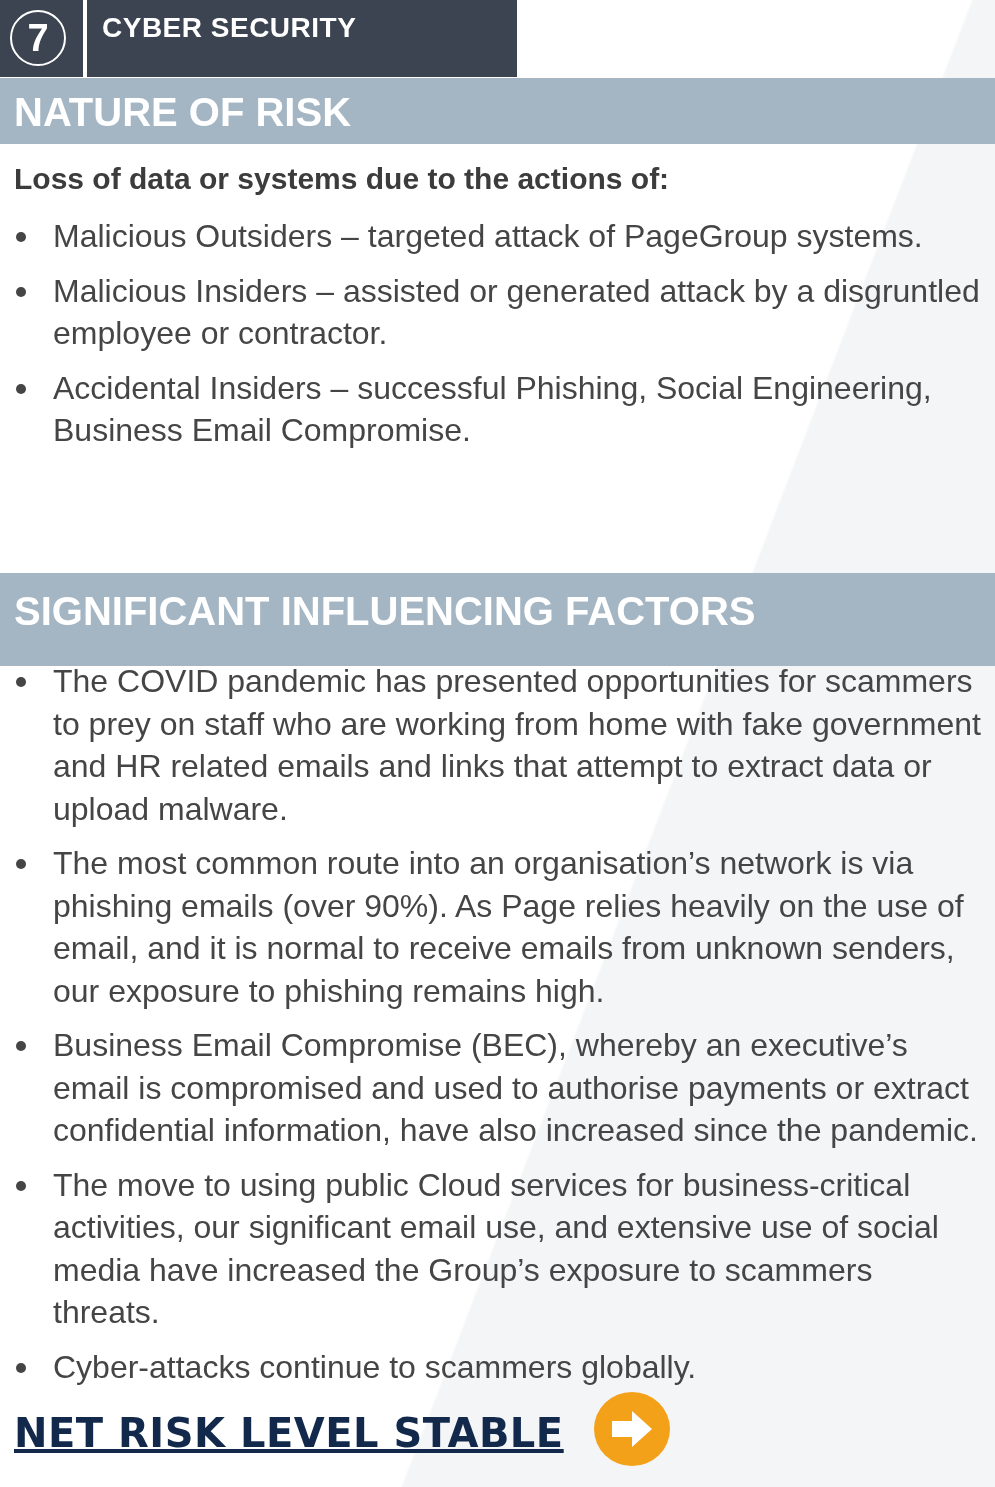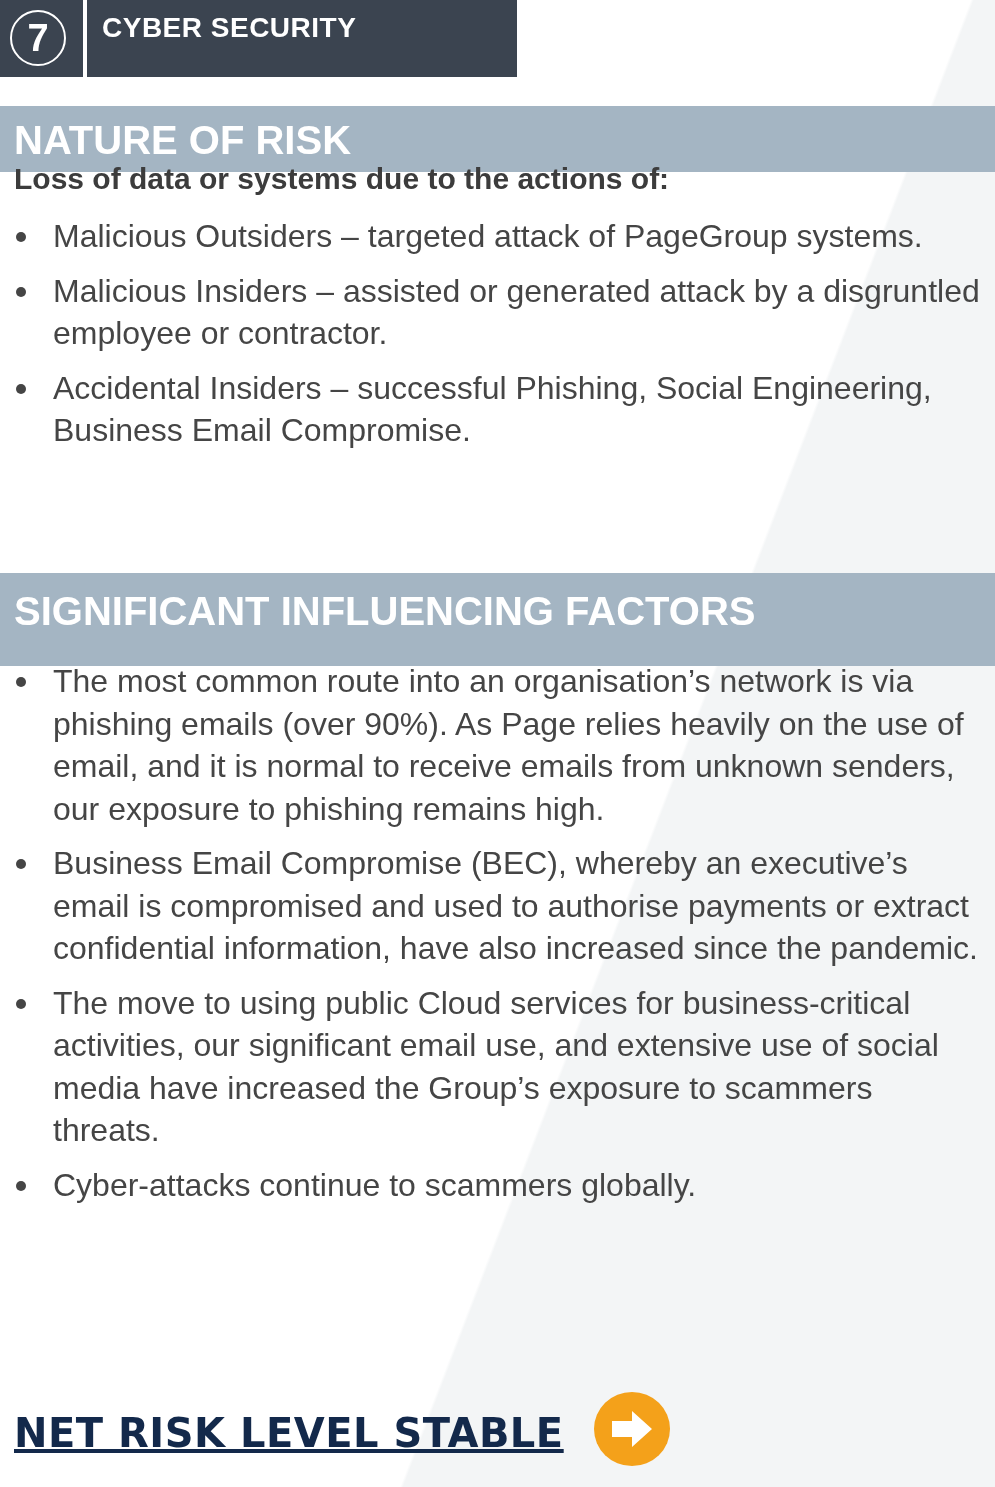--- a/index.html
+++ b/index.html
@@ -4,21 +4,21 @@
 <style>
   html,body{margin:0;padding:0;}
   body{width:995px;height:1487px;position:relative;overflow:hidden;background:#ffffff;font-family:"Liberation Sans",sans-serif;color:#3a3a3a;}
   .bg-diag{position:absolute;inset:0;background:linear-gradient(111deg,#ffffff 0%,#ffffff 62%,#f3f5f6 62.2%,#f3f5f6 100%);z-index:0;}
   .wrap{position:relative;z-index:1;}
   .title-bar{position:absolute;left:0;top:0;width:517px;height:77px;background:#3b4450;display:flex;align-items:center;}
   .num-badge{position:absolute;left:10px;top:10px;width:56px;height:56px;border:2.5px solid #fff;border-radius:50%;box-sizing:border-box;color:#fff;font-weight:bold;font-size:38px;display:flex;align-items:center;justify-content:center;}
   .divider{position:absolute;left:83px;top:0;width:4px;height:77px;background:#fff;}
   .title{position:absolute;left:102px;top:12px;color:#fff;font-weight:bold;font-size:28px;letter-spacing:0.5px;}
   .band{position:absolute;left:0;width:995px;background:#a4b5c3;color:#fff;font-weight:bold;font-size:40px;box-sizing:border-box;padding-left:14px;}
-  .band1{top:78px;height:66px;line-height:68px;margin-top:28px;}
+  .band1{top:78px;height:66px;line-height:68px;}
   .band2{top:573px;height:93px;line-height:76px;}
   .lead{position:absolute;left:14px;top:162px;font-weight:bold;font-size:30px;color:#3c3c3c;}
   ul.bl{position:absolute;left:0;margin:0;padding:0;list-style:none;width:985px;}
   ul.bl li{position:relative;padding-left:53px;font-size:32px;line-height:42.5px;color:#454545;}
   ul.bl li::before{content:"";position:absolute;left:16px;top:17px;width:10px;height:10px;border-radius:50%;background:#454545;}
   .list1{top:215px;}
   .list1 li{margin-bottom:12px;}
   .list2{top:660px;}
   .list2 li{margin-bottom:12px;}
   .net{position:absolute;left:14px;top:1410px;font-weight:bold;font-size:40px;color:#13294b;letter-spacing:0.5px;font-family:"DejaVu Sans",sans-serif;text-decoration:underline;}
@@ -39,20 +39,21 @@
   <div class="band band1">NATURE OF RISK</div>
   <div class="lead">Loss of data or systems due to the actions of:</div>
   <ul class="bl list1">
     <li>Malicious Outsiders – targeted attack of PageGroup systems.</li>
     <li>Malicious Insiders – assisted or generated attack by a disgruntled employee or contractor.</li>
     <li>Accidental Insiders – successful Phishing, Social Engineering, Business Email Compromise.</li>
   </ul>
 
   <div class="band band2">SIGNIFICANT INFLUENCING FACTORS</div>
   <ul class="bl list2">
+    <li>The COVID pandemic has presented opportunities for scammers to prey on staff who are working from home with fake government and HR related emails and links that attempt to extract data or upload malware.</li>
     <li>The most common route into an organisation’s network is via phishing emails (over 90%). As Page relies heavily on the use of email, and it is normal to receive emails from unknown senders, our exposure to phishing remains high.</li>
     <li>Business Email Compromise (BEC), whereby an executive’s email is compromised and used to authorise payments or extract confidential information, have also increased since the pandemic.</li>
     <li>The move to using public Cloud services for business-critical activities, our significant email use, and extensive use of social media have increased the Group’s exposure to scammers threats.</li>
     <li>Cyber-attacks continue to scammers globally.</li>
   </ul>
 
   <div class="net">NET RISK LEVEL STABLE</div>
   <div class="arrow">
     <svg width="44" height="40" viewBox="0 0 44 40">
         <path d="M2 12 H22 V2 L42 20 L22 38 V28 H2 Z" fill="#ffffff"></path>

